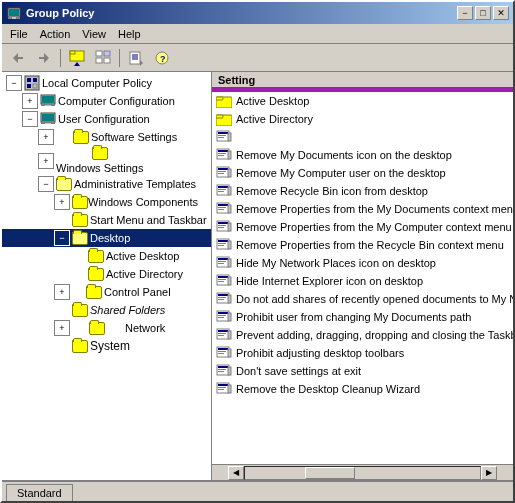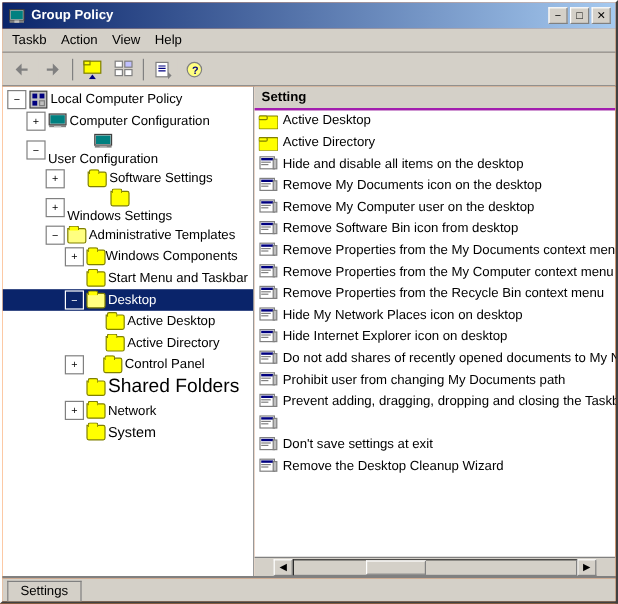--- a/index.html
+++ b/index.html
@@ -7,21 +7,21 @@
       font-family: 'Tahoma', 'Arial', sans-serif;
       font-size: 11px;
       background: #d4d0c8;
     }
     .window {
       width: 515px;
       height: 503px;
       border: 2px solid #ffffff;
       border-right-color: #404040;
       border-bottom-color: #404040;
-      background: #f97316;
+      background: #ef4444;
       display: flex;
       flex-direction: column;
       position: relative;
     }
     .title-bar {
       background: linear-gradient(to right, #0a246a, #a6caf0);
       color: white;
       height: 22px;
       display: flex;
       align-items: center;
@@ -127,24 +127,24 @@
       overflow-y: auto;
       overflow-x: auto;
       display: flex;
       flex-direction: column;
     }
     .detail-header {
       background: #d4d0c8;
       padding: 2px 6px;
       font-weight: bold;
       font-size: 11px;
-      border-bottom: 2px solid #a21caf;
+      border-bottom: 5px solid #a21caf;
       height: 20px;
       display: flex;
-      align-items: center;
+      align-items: flex-start;
     }
     .detail-list {
       flex: 1;
       overflow-y: auto;
     }
     .detail-item {
       display: flex;
       align-items: center;
       padding: 1px 4px;
       gap: 4px;
@@ -260,21 +260,21 @@
       <span class="title-text">Group Policy</span>
     </div>
     <div class="title-buttons">
       <div class="title-btn">−</div>
       <div class="title-btn">□</div>
       <div class="title-btn close">✕</div>
     </div>
   </div>
 
   <div class="menu-bar">
-    <div class="menu-item">Taskb</div>
+    <div class="menu-item">File</div>
     <div class="menu-item">Action</div>
     <div class="menu-item">View</div>
     <div class="menu-item">Help</div>
   </div>
 
   <div class="toolbar">
     <div class="toolbar-btn">
       <svg width="14" height="14" viewBox="0 0 14 14">
         <polygon points="7,2 2,7 7,12 7,8 12,8 12,6 7,6" fill="#808080"></polygon>
       </svg>
@@ -344,21 +344,21 @@
             <rect x="2" y="2" width="12" height="7" fill="#008080"></rect>
             <rect x="1" y="10" width="14" height="2" fill="#808080"></rect>
             <rect x="5" y="11" width="6" height="1" fill="#c0c0c0"></rect>
           </svg>
           <span style="font-size:11px;">Computer Configuration</span>
         </div>
       </div>
 
       <div class="tree-item indent-2">
         <div class="expander">−</div>
-        <div style="margin-left:2px; display:flex; align-items:center; gap:2px;flex-direction:column;">
+        <div style="margin-left:2px; display:flex; align-items:center; gap:2px;">
           <svg width="16" height="14" viewBox="0 0 16 14">
             <rect x="1" y="1" width="14" height="9" fill="#c0c0c0" stroke="#404040" stroke-width="1"></rect>
             <rect x="2" y="2" width="12" height="7" fill="#008080"></rect>
             <rect x="1" y="10" width="14" height="2" fill="#808080"></rect>
             <rect x="5" y="11" width="6" height="1" fill="#c0c0c0"></rect>
           </svg>
           <span style="font-size:11px;">User Configuration</span>
         </div>
       </div>
 
@@ -431,27 +431,27 @@
         <div style="margin-left:16px; display:flex; align-items:center; gap:2px;">
           <div class="folder-icon"></div>
           <span style="font-size:11px;">Control Panel</span>
         </div>
       </div>
 
       <div class="tree-item indent-4">
         <div class="expander-placeholder"></div>
         <div style="margin-left:2px; display:flex; align-items:center; gap:2px;">
           <div class="folder-icon"></div>
-          <span style="font-size:16px;">Shared Folders</span>
+          <span style="font-size:11px;font-style:italic;">Shared Folders</span>
         </div>
       </div>
 
       <div class="tree-item indent-4">
         <div class="expander">+</div>
-        <div style="margin-left:2px; display:flex; align-items:flex-end; gap:2px;">
+        <div style="margin-left:19px; display:flex; align-items:center; gap:20px;">
           <div class="folder-icon"></div>
           <span style="font-size:11px;">Network</span>
         </div>
       </div>
 
       <div class="tree-item indent-4">
         <div class="expander-placeholder"></div>
         <div style="margin-left:2px; display:flex; align-items:center; gap:2px;">
           <div class="folder-icon"></div>
           <span style="font-size:12px;">System</span>
@@ -485,21 +485,20 @@
           <div class="detail-item">
             <div class="detail-item-icon">
               <svg width="16" height="16" viewBox="0 0 16 16">
       <rect x="1" y="2" width="12" height="10" fill="#ffffff" stroke="#808080" stroke-width="1"></rect>
       <rect x="2" y="3" width="10" height="2" fill="#000080"></rect>
       <rect x="2" y="6" width="8" height="1" fill="#808080"></rect>
       <rect x="2" y="8" width="6" height="1" fill="#808080"></rect>
       <rect x="12" y="4" width="3" height="8" fill="#c0c0c0" stroke="#808080" stroke-width="1"></rect>
     </svg>
             </div>
-    <span style="font-size:11px;">Hide and disable all items on the desktop</span>
           </div>
           <div class="detail-item">
             <div class="detail-item-icon">
               <svg width="16" height="16" viewBox="0 0 16 16">
       <rect x="1" y="2" width="12" height="10" fill="#ffffff" stroke="#808080" stroke-width="1"></rect>
       <rect x="2" y="3" width="10" height="2" fill="#000080"></rect>
       <rect x="2" y="6" width="8" height="1" fill="#808080"></rect>
       <rect x="2" y="8" width="6" height="1" fill="#808080"></rect>
       <rect x="12" y="4" width="3" height="8" fill="#c0c0c0" stroke="#808080" stroke-width="1"></rect>
     </svg>
@@ -521,21 +520,21 @@
           <div class="detail-item">
             <div class="detail-item-icon">
               <svg width="16" height="16" viewBox="0 0 16 16">
       <rect x="1" y="2" width="12" height="10" fill="#ffffff" stroke="#808080" stroke-width="1"></rect>
       <rect x="2" y="3" width="10" height="2" fill="#000080"></rect>
       <rect x="2" y="6" width="8" height="1" fill="#808080"></rect>
       <rect x="2" y="8" width="6" height="1" fill="#808080"></rect>
       <rect x="12" y="4" width="3" height="8" fill="#c0c0c0" stroke="#808080" stroke-width="1"></rect>
     </svg>
             </div>
-    <span style="font-size:11px;">Remove Software Bin icon from desktop</span>
+    <span style="font-size:11px;">Remove Recycle Bin icon from desktop</span>
           </div>
           <div class="detail-item">
             <div class="detail-item-icon">
               <svg width="16" height="16" viewBox="0 0 16 16">
       <rect x="1" y="2" width="12" height="10" fill="#ffffff" stroke="#808080" stroke-width="1"></rect>
       <rect x="2" y="3" width="10" height="2" fill="#000080"></rect>
       <rect x="2" y="6" width="8" height="1" fill="#808080"></rect>
       <rect x="2" y="8" width="6" height="1" fill="#808080"></rect>
       <rect x="12" y="4" width="3" height="8" fill="#c0c0c0" stroke="#808080" stroke-width="1"></rect>
     </svg>
@@ -629,20 +628,21 @@
           <div class="detail-item">
             <div class="detail-item-icon">
               <svg width="16" height="16" viewBox="0 0 16 16">
       <rect x="1" y="2" width="12" height="10" fill="#ffffff" stroke="#808080" stroke-width="1"></rect>
       <rect x="2" y="3" width="10" height="2" fill="#000080"></rect>
       <rect x="2" y="6" width="8" height="1" fill="#808080"></rect>
       <rect x="2" y="8" width="6" height="1" fill="#808080"></rect>
       <rect x="12" y="4" width="3" height="8" fill="#c0c0c0" stroke="#808080" stroke-width="1"></rect>
     </svg>
             </div>
+    <span style="font-size:11px;">Prohibit adjusting desktop toolbars</span>
           </div>
           <div class="detail-item">
             <div class="detail-item-icon">
               <svg width="16" height="16" viewBox="0 0 16 16">
       <rect x="1" y="2" width="12" height="10" fill="#ffffff" stroke="#808080" stroke-width="1"></rect>
       <rect x="2" y="3" width="10" height="2" fill="#000080"></rect>
       <rect x="2" y="6" width="8" height="1" fill="#808080"></rect>
       <rect x="2" y="8" width="6" height="1" fill="#808080"></rect>
       <rect x="12" y="4" width="3" height="8" fill="#c0c0c0" stroke="#808080" stroke-width="1"></rect>
     </svg>
@@ -668,16 +668,16 @@
         <div style="flex:1; height:14px; background:#d4d0c8; border:1px inset #808080; position:relative;">
           <div style="position:absolute; left:60px; width:50px; height:100%; background:#d4d0c8; border:1px solid; border-top-color:#fff; border-left-color:#fff; border-right-color:#808080; border-bottom-color:#808080;"></div>
         </div>
         <div style="width:16px; height:14px; background:#d4d0c8; border:1px solid; border-top-color:#fff; border-left-color:#fff; border-right-color:#808080; border-bottom-color:#808080; display:flex; align-items:center; justify-content:center; font-size:8px; flex-shrink:0;">▶</div>
       </div>
     </div>
   </div>
 
   <div class="bottom-area">
     <div class="tabs-row">
-      <div class="tab-btn">Settings</div>
+      <div class="tab-btn">Standard</div>
     </div>
   </div>
 </div>
 
 </body></html>

